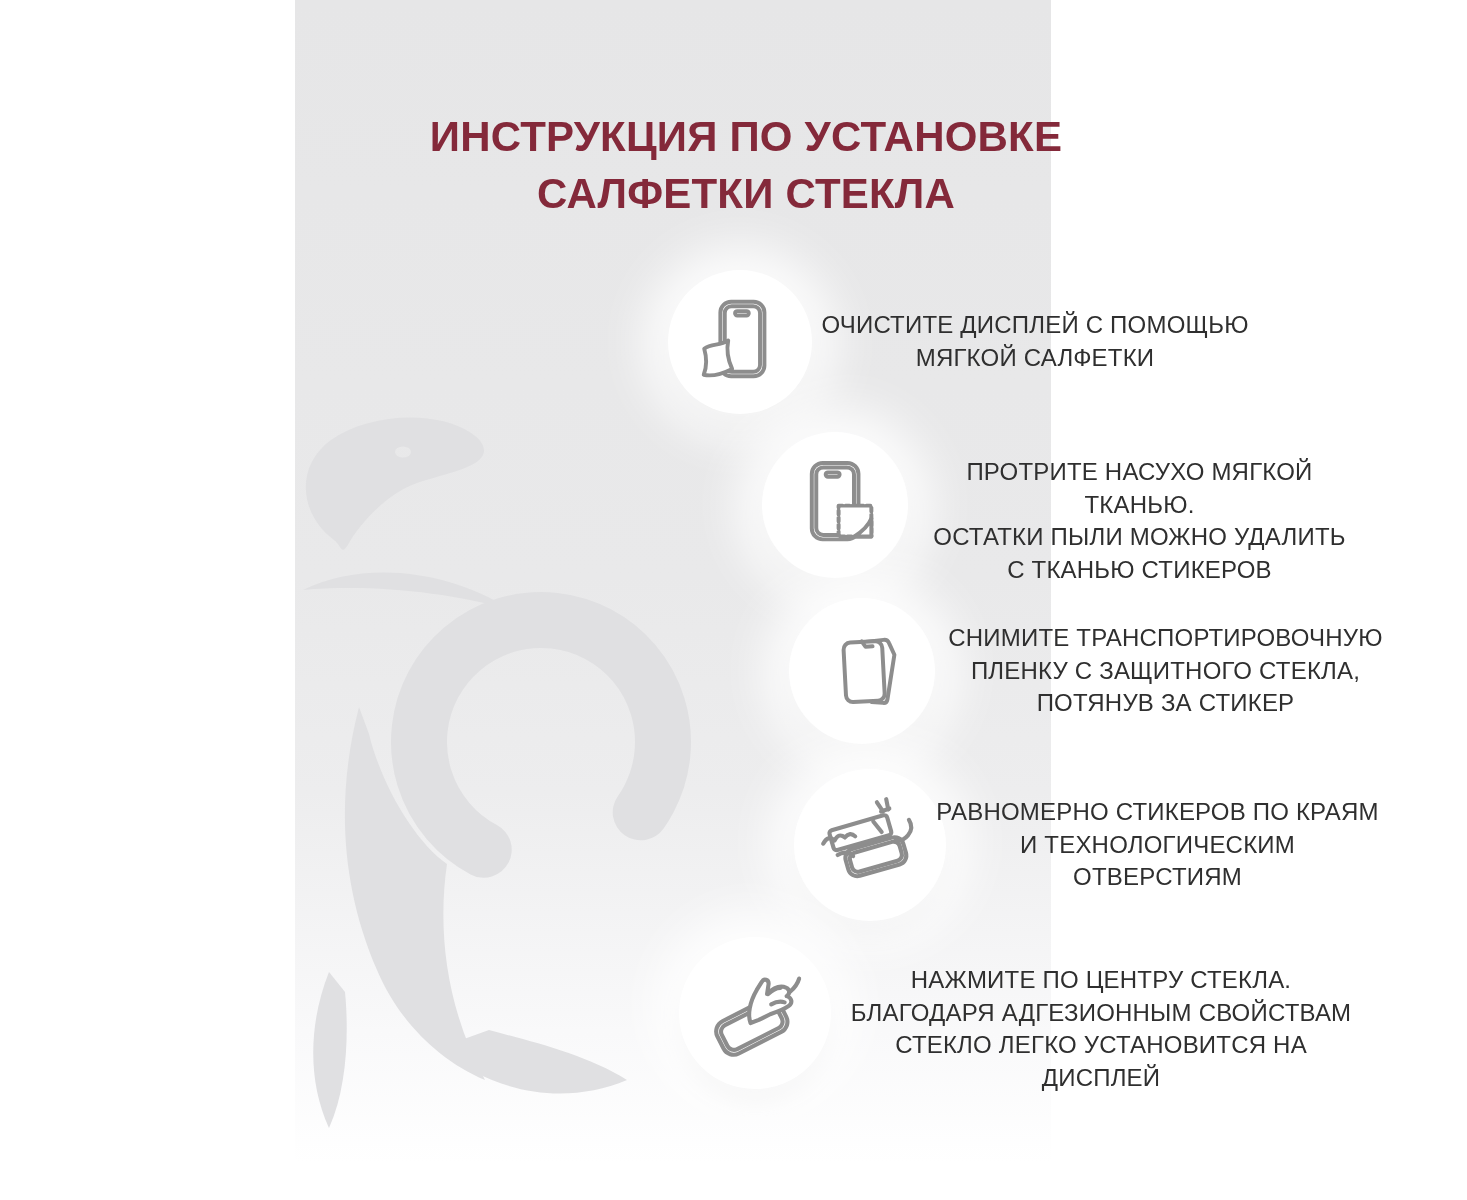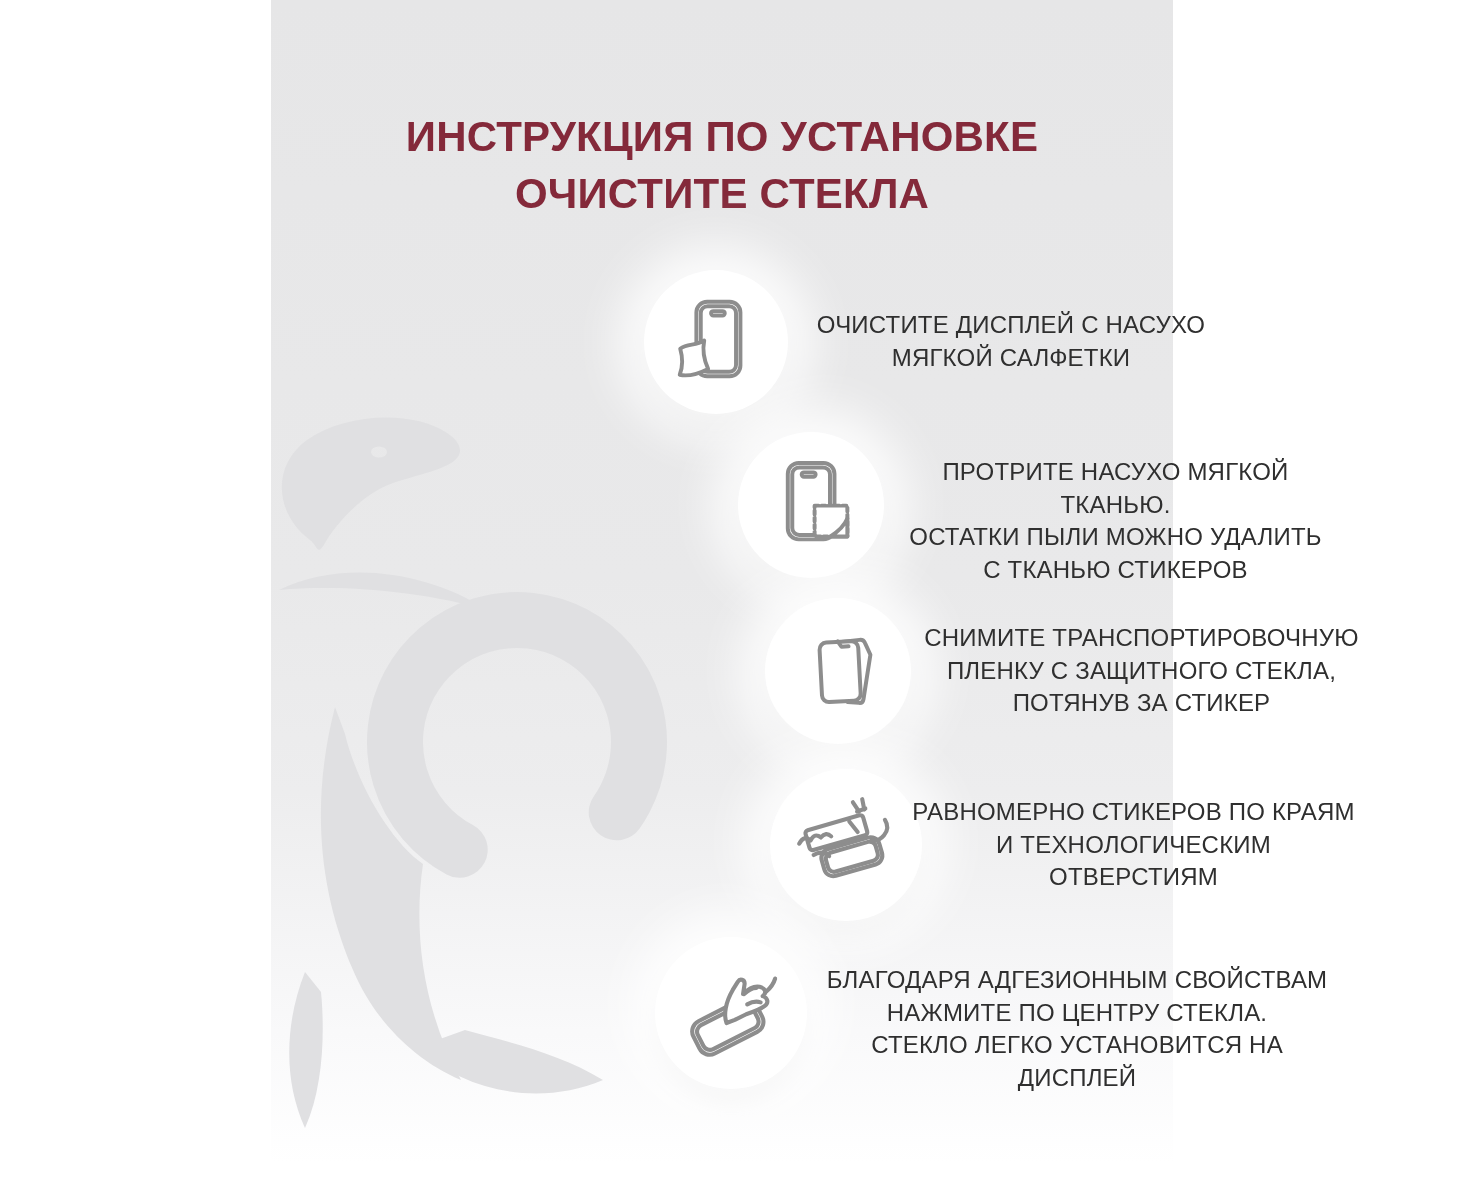--- a/index.html
+++ b/index.html
@@ -2,21 +2,21 @@
 <html><head>
 <meta charset="utf-8">
 <style>
   html,body{margin:0;padding:0;background:#ffffff;}
   .stage{
     position:relative;width:1467px;height:1200px;overflow:hidden;
     background:#ffffff;
     font-family:"Liberation Sans","DejaVu Sans",sans-serif;
   }
   .panel{
-    position:absolute;left:271px;top:0;width:902px;height:1200px;
+    position:absolute;left:295px;top:0;width:756px;height:1200px;
     background:linear-gradient(180deg,#e6e6e7 0%,#e9e9ea 48%,#ededee 66%,#f9f9fa 86%,#ffffff 97%);
   }
   .watermark{position:absolute;left:-6px;top:412px;width:480px;height:770px;pointer-events:none;}
   .title{
     position:absolute;left:0;top:108px;width:902px;margin:0;
     text-align:center;font-size:42px;line-height:57px;font-weight:700;
     color:#84293a;letter-spacing:.2px;
   }
   .title span{display:block;}
   .circle{
@@ -55,35 +55,35 @@
         <path d="M14,178 C75,148 160,158 222,198 C160,180 80,172 14,178 Z"></path>
         <circle cx="252" cy="330" r="122" fill="none" stroke="#e0e0e2" stroke-width="56" stroke-linecap="round" stroke-dasharray="590 180" transform="rotate(118 252 330)"></circle>
         <path d="M70,295 C48,380 50,470 88,558 C108,606 148,648 196,668 C158,598 148,520 158,452 C126,430 92,372 80,322 Z"></path>
         <path d="M150,636 C205,682 276,694 338,668 C296,642 244,630 200,618 Z"></path>
         <path d="M40,560 C20,610 18,668 40,716 C58,676 60,622 56,580 Z"></path>
       </g>
     </svg>
 
     <h1 class="title">
       <span>ИНСТРУКЦИЯ ПО УСТАНОВКЕ</span>
-      <span>ОЧИСТИТЕ СТЕКЛА</span>
+      <span>САЛФЕТКИ СТЕКЛА</span>
     </h1>
 
     <div class="circle c1">
       <svg viewBox="0 0 100 100" aria-hidden="true">
         <g class="ic">
           <rect x="30" y="9" width="45" height="76" rx="11"></rect>
           <rect x="34.5" y="13.5" width="36" height="67" rx="7"></rect>
           <rect x="45" y="18.5" width="14" height="4.5" rx="2.25"></rect>
           <path class="icf" d="M13.5,57 C21,51 29,54.5 38,48.5 C36,59 38,69 42,77.5 C32,82.5 21.5,85.5 13,83.5 C16.5,74.5 16,65.5 13.5,57 Z"></path>
         </g>
       </svg>
     </div>
     <div class="step-text t1">
-      <span>ОЧИСТИТЕ ДИСПЛЕЙ С НАСУХО</span>
+      <span>ОЧИСТИТЕ ДИСПЛЕЙ С ПОМОЩЬЮ</span>
       <span>МЯГКОЙ САЛФЕТКИ</span>
     </div>
 
     <div class="circle c2">
       <svg viewBox="0 0 100 100" aria-hidden="true">
         <g class="ic">
           <rect x="27" y="8" width="47" height="77" rx="11"></rect>
           <rect x="31.5" y="12.5" width="38" height="68" rx="7"></rect>
           <rect x="41" y="17.5" width="14" height="4.5" rx="2.25"></rect>
           <rect class="icf" x="54" y="51" width="33" height="31" stroke-dasharray="4 3"></rect>
@@ -141,19 +141,19 @@
             <rect x="17.5" y="50.5" width="59" height="26" rx="7"></rect>
           </g>
           <path d="M55,44 l6,7"></path>
           <path class="icf" d="M46,60 C43,52 45,40 52,28 L57,20 C59,16.5 63.5,18 63.5,22 L62,32 C67,27 73,24 78,25 C84,26.5 85,31 81,34 C86,35.5 87,40.5 83,43.5 C79,46.5 71,49.5 65,51.5 L54,57 Z"></path>
           <path d="M63,32 q6,-6 12,-6 M66,42 q7,-4 13,-2"></path>
           <path d="M84,30 q7,-6 9,-13"></path>
         </g>
       </svg>
     </div>
     <div class="step-text t5">
+      <span>НАЖМИТЕ ПО ЦЕНТРУ СТЕКЛА.</span>
       <span>БЛАГОДАРЯ АДГЕЗИОННЫМ СВОЙСТВАМ</span>
-      <span>НАЖМИТЕ ПО ЦЕНТРУ СТЕКЛА.</span>
       <span>СТЕКЛО ЛЕГКО УСТАНОВИТСЯ НА ДИСПЛЕЙ</span>
     </div>
 
   </div>
 </div>
 
 </body></html>

